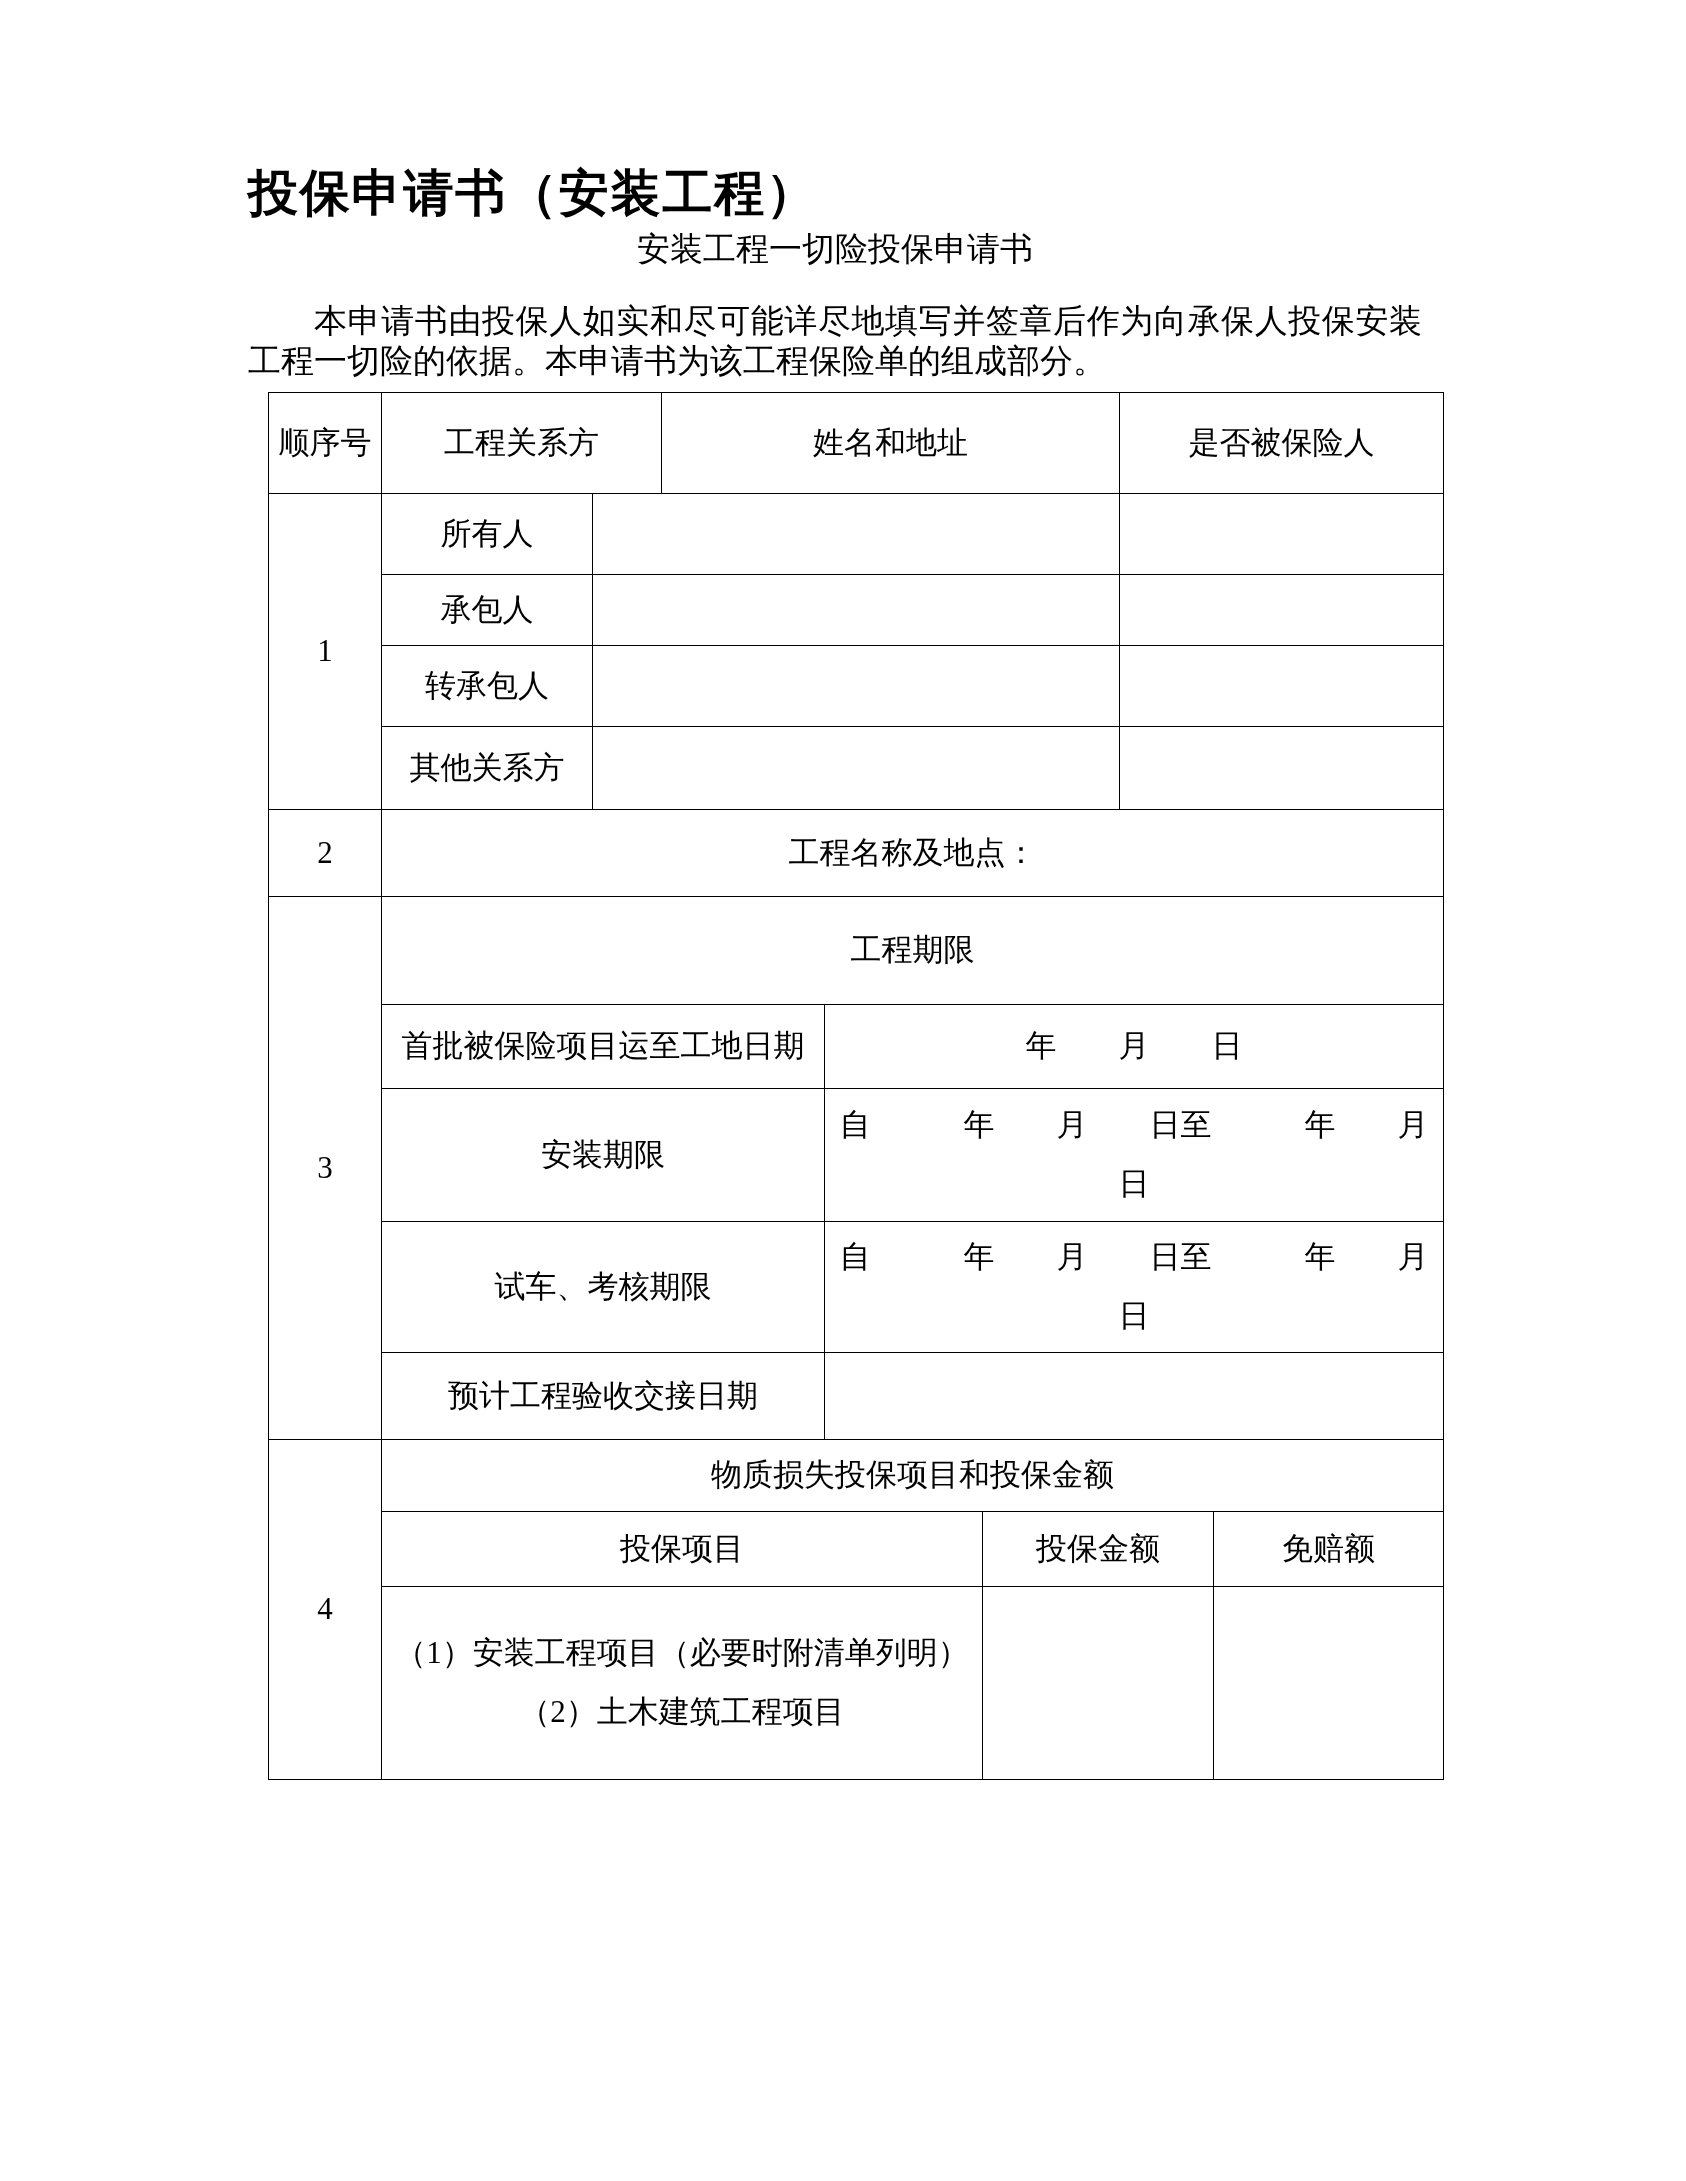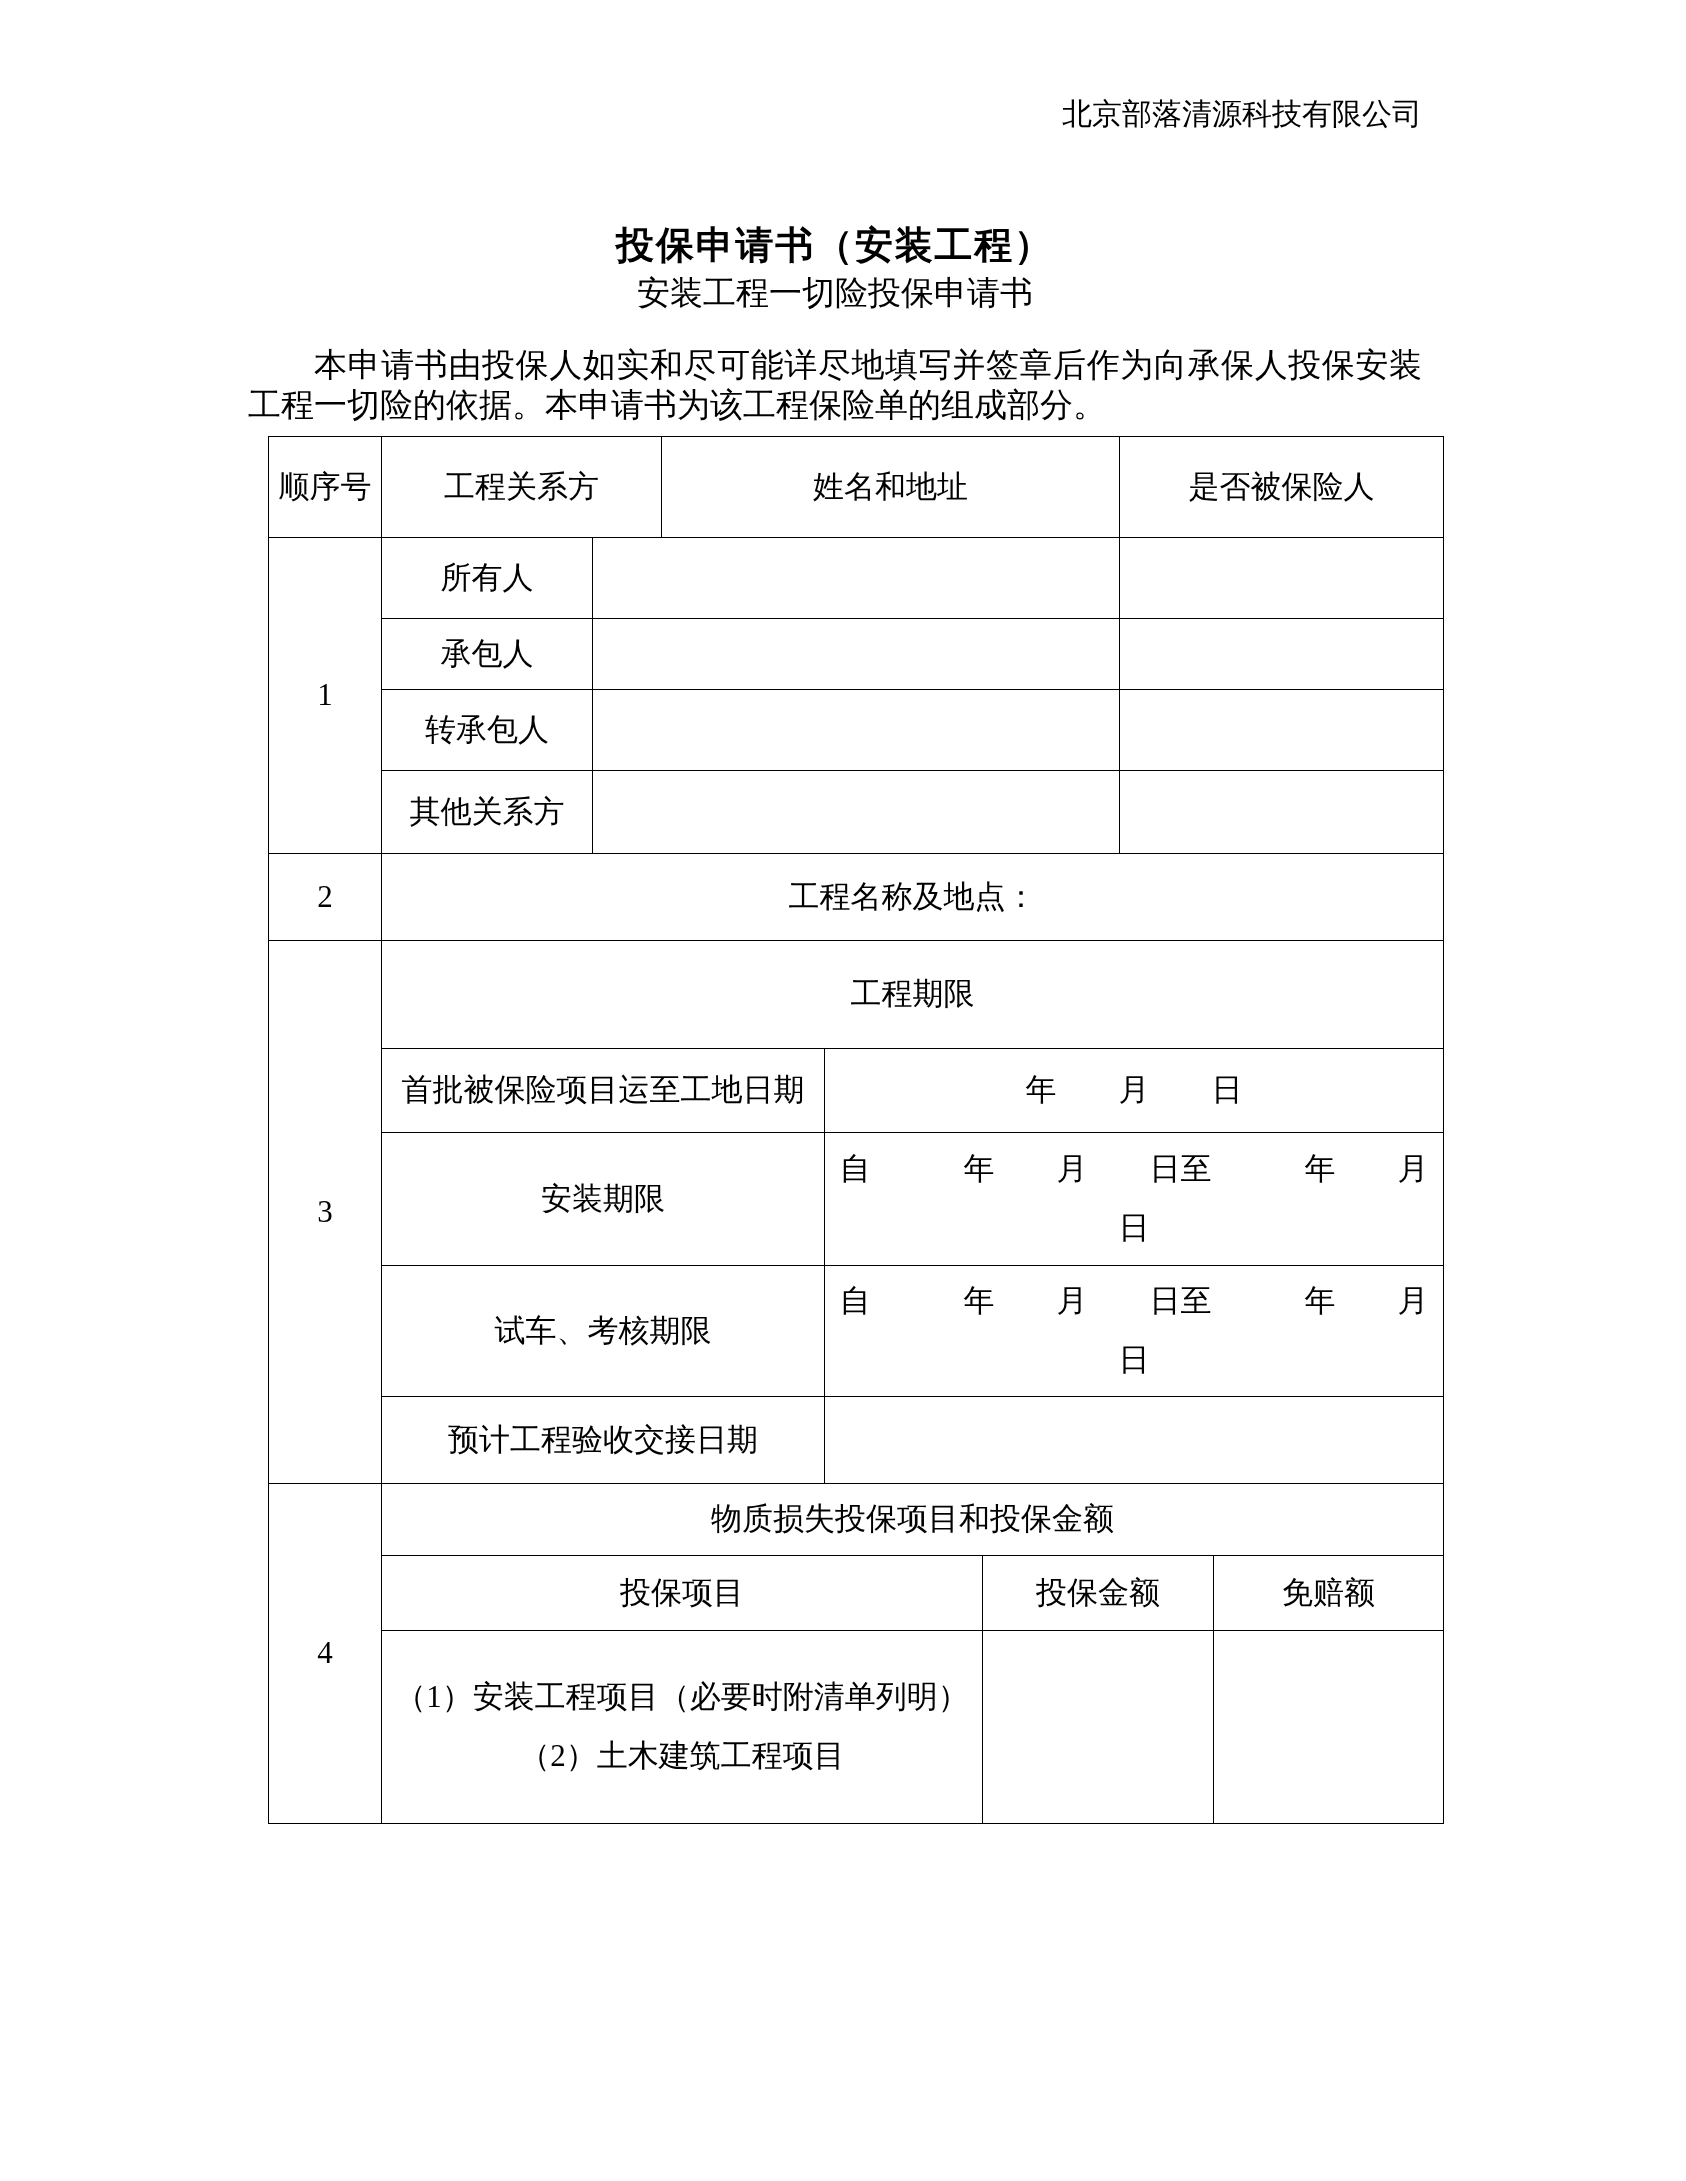--- a/index.html
+++ b/index.html
@@ -15,24 +15,23 @@
     width: 1174px;
     margin-left: 248px;
     padding-top: 96px;
   }
   .company {
     font-size: 30px;
     text-align: right;
     line-height: 1.2;
   }
   .title {
-    font-size: 38px;
+    font-size: 50px;
     font-weight: bold;
-    text-align: center;
-    margin-top: 88px;
+    margin-top: 64px;
     letter-spacing: 1.8px;
   }
   .subtitle {
     font-size: 33px;
     text-align: center;
   }
   .intro {
     font-size: 33px;
     line-height: 40px;
     text-indent: 2em;
@@ -57,21 +56,20 @@
   }
   td.left { text-align: left; }
   td.pre { white-space: pre-line; }
   td.items-cell { font-size: 30px; line-height: 2.2; }
 </style>
 </head>
 <body>
 
 <div class="content">
 
-  <div class="company">北京部落清源科技有限公司</div>
 
   <h1 class="title">投保申请书（安装工程）</h1>
 
   <div class="subtitle">安装工程一切险投保申请书</div>
 
   <p class="intro">本申请书由投保人如实和尽可能详尽地填写并签章后作为向承保人投保安装工程一切险的依据。本申请书为该工程保险单的组成部分。</p>
 
   <table class="form">
     <colgroup>
       <col style="width:113px">

